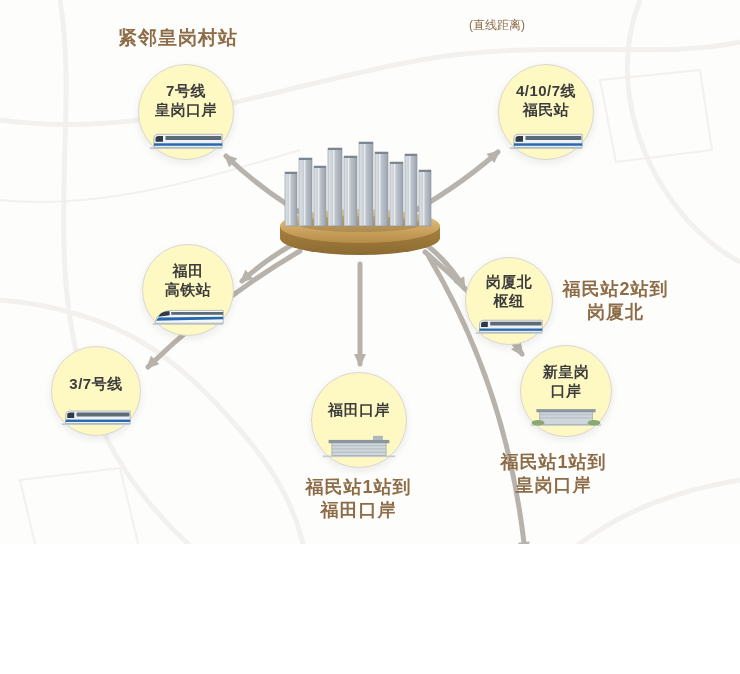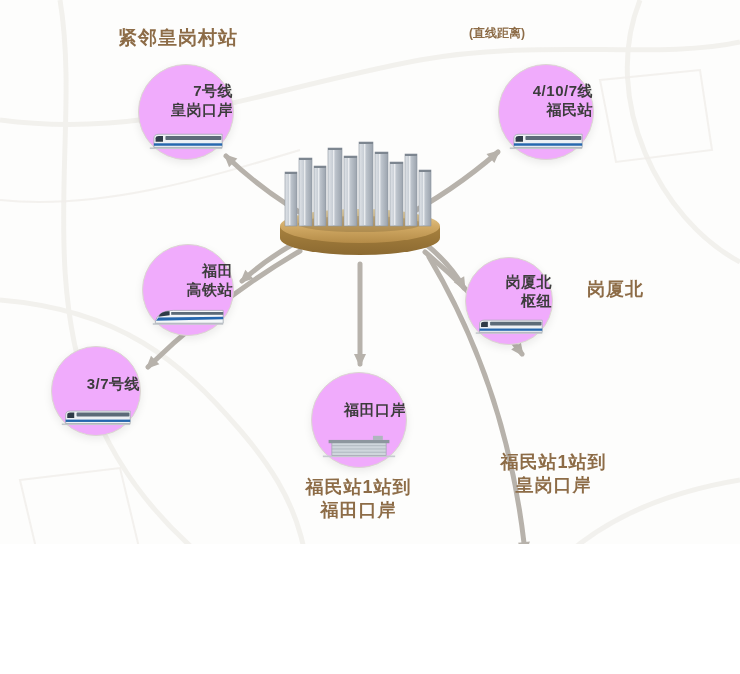--- a/index.html
+++ b/index.html
@@ -4,33 +4,33 @@
 <style>
   html,body{margin:0;padding:0;background:#ffffff;}
   .canvas{
     position:relative;width:740px;height:544px;overflow:hidden;
     background:#fdfdfc;
     font-family:"Liberation Sans","DejaVu Sans",sans-serif;
   }
   .bg,.arrows{position:absolute;left:0;top:0;pointer-events:none;}
   .building{position:absolute;left:263px;top:128px;width:194px;height:132px;}
   .node{
-    position:absolute;border-radius:50%;background:#f0abfc;
+    position:absolute;border-radius:50%;background:#fef9c3;
     border:1px solid #dbd7d1;box-shadow:0 3px 8px rgba(0,0,0,.08);
-    box-sizing:border-box;text-align:right;padding-top:16px;
+    box-sizing:border-box;text-align:center;padding-top:16px;
   }
   .node.single{padding-top:27px;}
   .nl{font-size:15px;font-weight:700;color:#3c3c3c;line-height:19px;letter-spacing:.5px;}
   .nl:empty{display:none;}
   .node .icon{position:absolute;bottom:9px;left:50%;transform:translateX(-50%);}
   .lbl{
     position:absolute;color:#8d6c47;font-weight:700;text-align:center;
     line-height:23px;letter-spacing:1px;
   }
-  .lbl .sub{font-size:12px;font-weight:700;letter-spacing:0;line-height:15px;margin-top:8px;}
+  .lbl .sub{font-size:12px;font-weight:400;letter-spacing:0;line-height:15px;}
   .lbl-bottom-right{font-size:17px;text-align:left;white-space:nowrap;z-index:3;}
   .watermark{
     position:absolute;right:2px;top:646px;font-size:15px;color:#6d28d9;
     letter-spacing:.5px;z-index:5;white-space:nowrap;
   }
   .corner{position:absolute;left:684px;top:627px;font-size:13px;color:#4a4a4a;z-index:4;}
 </style>
 </head>
 <body>
 
@@ -169,20 +169,21 @@
   </svg>
 
   <div class="lbl" style="left:78px;top:26px;width:200px;font-size:19px">紧邻皇岗村站</div>
 
   <div class="lbl" style="left:447px;top:18px;width:200px;font-size:19px">
     <div class="sub" style="text-align:left;padding-left:22px">(直线距离)</div>
   </div>
 
 
   <div class="lbl" style="left:543px;top:278px;width:145px;font-size:18px">
+    <div>福民站2站到</div>
     <div>岗厦北</div>
   </div>
 
   <div class="lbl" style="left:481px;top:451px;width:145px;font-size:18px">
     <div>福民站1站到</div>
     <div>皇岗口岸</div>
   </div>
 
   <div class="lbl" style="left:286px;top:476px;width:145px;font-size:18px">
     <div>福民站1站到</div>
@@ -222,20 +223,27 @@
   </div>
 
   <div class="node" style="left:465px;top:257px;width:88px;height:88px;padding-top:14px">
     <div class="nl">岗厦北</div>
     <div class="nl">枢纽</div>
     <svg class="icon" width="68" height="19">
         <use href="#ic-metro"></use>
       </svg>
   </div>
 
+  <div class="node" style="left:520px;top:345px;width:92px;height:92px">
+    <div class="nl">新皇岗</div>
+    <div class="nl">口岸</div>
+    <svg class="icon" width="72" height="23">
+        <use href="#ic-port-green"></use>
+      </svg>
+  </div>
 
   <div class="node single" style="left:311px;top:372px;width:96px;height:96px">
     <div class="nl">福田口岸</div>
 
     <svg class="icon" width="74" height="23">
         <use href="#ic-port"></use>
       </svg>
   </div>
 
 

